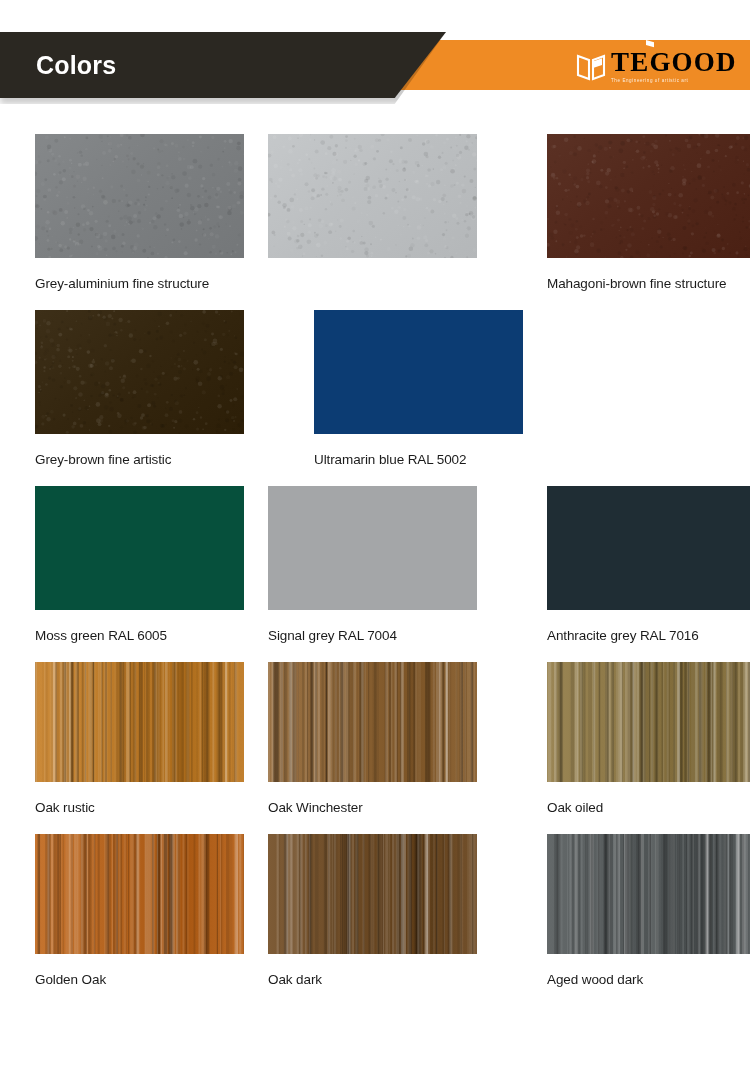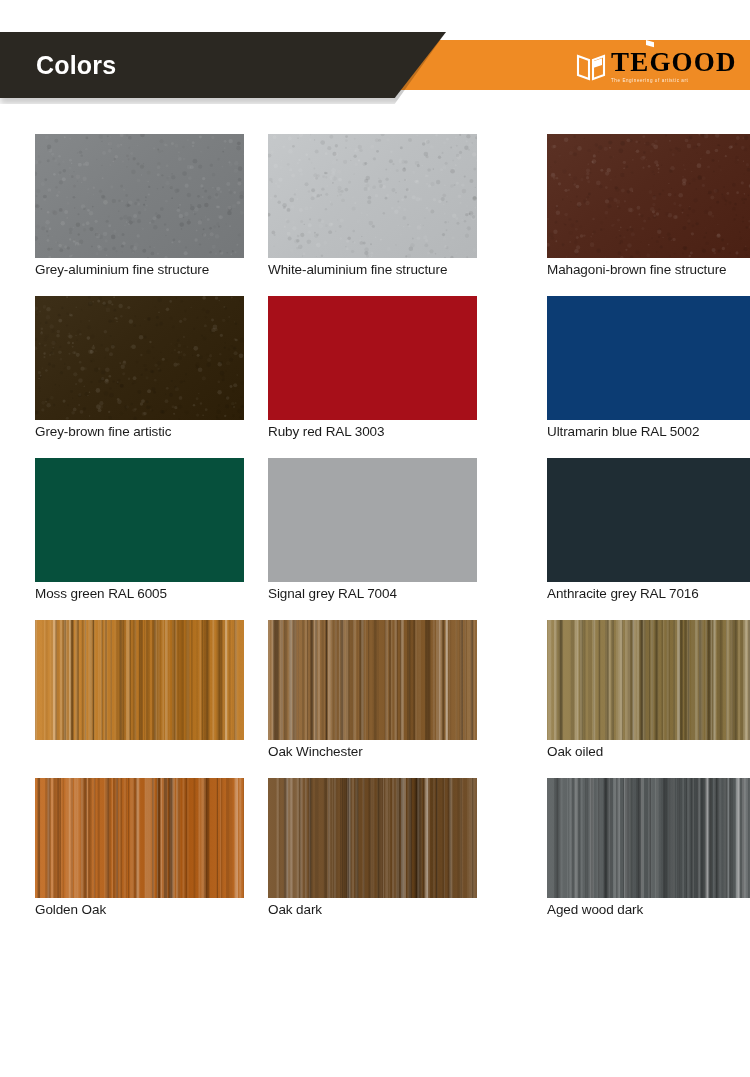--- a/index.html
+++ b/index.html
@@ -140,20 +140,21 @@
     position: relative;
     overflow: hidden;
     background-repeat: no-repeat;
   }
   .swatch .grain {
     position: absolute;
     inset: 0;
     pointer-events: none;
   }
   .label {
+    margin-top: 14px;
     font-size: 13.5px;
     line-height: 23px;
     color: #1b1b1b;
     font-family: "Liberation Sans", sans-serif;
     letter-spacing: -0.1px;
     max-width: 200px;
   }
   
   .row-wood .swatch { height: 120px; }
 </style>
@@ -989,21 +990,20 @@
             <circle cx="175.80" cy="70.58" r="0.71" fill="#fff" opacity="0.069"></circle>
             <circle cx="183.92" cy="123.46" r="1.65" fill="#000" opacity="0.083"></circle>
             <circle cx="131.35" cy="73.36" r="1.65" fill="#fff" opacity="0.042"></circle>
             <circle cx="96.14" cy="108.95" r="1.53" fill="#000" opacity="0.084"></circle>
             <circle cx="125.39" cy="56.11" r="2.02" fill="#000" opacity="0.048"></circle>
             <circle cx="188.77" cy="11.65" r="0.98" fill="#000" opacity="0.044"></circle>
             <circle cx="62.45" cy="67.82" r="0.84" fill="#fff" opacity="0.083"></circle>
             <circle cx="188.30" cy="119.36" r="0.93" fill="#fff" opacity="0.046"></circle>
           </svg>
         </div>
-        <div class="label">White-aluminium fine structure</div>
       </div>
       <div class="cell">
         <div class="swatch" style="background: linear-gradient(140deg, rgb(91, 49, 36) 0%, rgb(82, 40, 27) 45%, rgb(74, 32, 19) 100%);">
           <svg class="grain" viewBox="0 0 209 124" preserveAspectRatio="none">
             <circle cx="150.28" cy="11.91" r="0.95" fill="#000" opacity="0.021"></circle>
             <circle cx="135.99" cy="119.23" r="1.06" fill="#000" opacity="0.040"></circle>
             <circle cx="51.33" cy="48.94" r="2.35" fill="#fff" opacity="0.056"></circle>
             <circle cx="90.47" cy="17.27" r="1.83" fill="#fff" opacity="0.081"></circle>
             <circle cx="68.27" cy="42.98" r="0.64" fill="#000" opacity="0.064"></circle>
             <circle cx="0.86" cy="85.11" r="1.25" fill="#fff" opacity="0.037"></circle>
@@ -1808,26 +1808,20 @@
             <circle cx="189.36" cy="11.11" r="1.01" fill="#fff" opacity="0.057"></circle>
             <circle cx="52.93" cy="99.55" r="0.76" fill="#fff" opacity="0.064"></circle>
             <circle cx="34.50" cy="57.83" r="1.04" fill="#fff" opacity="0.054"></circle>
             <circle cx="18.59" cy="70.05" r="1.81" fill="#000" opacity="0.070"></circle>
             <circle cx="91.00" cy="12.58" r="0.72" fill="#fff" opacity="0.027"></circle>
           </svg>
         </div>
         <div class="label">Grey-brown fine artistic</div>
       </div>
       <div class="cell">
-        <div class="swatch" style="background: rgb(167, 15, 25);">
-          <svg class="grain" viewBox="0 0 209 124" preserveAspectRatio="none"></svg>
-        </div>
-        <div class="label">Ruby red RAL 3003</div>
-      </div>
-      <div class="cell">
         <div class="swatch" style="background: rgb(12, 60, 115);">
           <svg class="grain" viewBox="0 0 209 124" preserveAspectRatio="none"></svg>
         </div>
         <div class="label">Ultramarin blue RAL 5002</div>
       </div>
     </div>
     <div class="row">
       <div class="cell">
         <div class="swatch" style="background: rgb(6, 80, 60);">
           <svg class="grain" viewBox="0 0 209 124" preserveAspectRatio="none"></svg>
@@ -1971,20 +1965,21 @@
             <rect x="139.57" y="0" width="1.84" height="124" fill="#fff" opacity="0.075"></rect>
             <rect x="200.01" y="0" width="1.79" height="124" fill="#fff" opacity="0.099"></rect>
             <rect x="53.18" y="0" width="3.62" height="124" fill="#fff" opacity="0.115"></rect>
             <rect x="87.94" y="0" width="1.2" height="124" fill="#000" opacity="0.18"></rect>
             <rect x="57.80" y="0" width="1.2" height="124" fill="#000" opacity="0.18"></rect>
             <rect x="29.71" y="0" width="1.2" height="124" fill="#000" opacity="0.18"></rect>
             <rect x="75.56" y="0" width="1.2" height="124" fill="#000" opacity="0.18"></rect>
             <rect x="166.49" y="0" width="1.2" height="124" fill="#000" opacity="0.18"></rect>
           </svg>
         </div>
+        <div class="label">Oak rustic</div>
       </div>
       <div class="cell">
         <div class="swatch" style="background: linear-gradient(90deg, rgb(154, 114, 68) 0%, rgb(138, 98, 52) 38%, rgb(124, 84, 38) 70%, rgb(144, 104, 58) 100%);">
           <svg class="grain" viewBox="0 0 209 124" preserveAspectRatio="none">
             <rect x="50.63" y="0" width="1.47" height="124" fill="#fff" opacity="0.060"></rect>
             <rect x="120.96" y="0" width="2.00" height="124" fill="#000" opacity="0.155"></rect>
             <rect x="156.90" y="0" width="2.44" height="124" fill="#000" opacity="0.102"></rect>
             <rect x="202.29" y="0" width="2.98" height="124" fill="#fff" opacity="0.081"></rect>
             <rect x="177.16" y="0" width="1.46" height="124" fill="#fff" opacity="0.091"></rect>
             <rect x="202.77" y="0" width="0.84" height="124" fill="#000" opacity="0.088"></rect>

